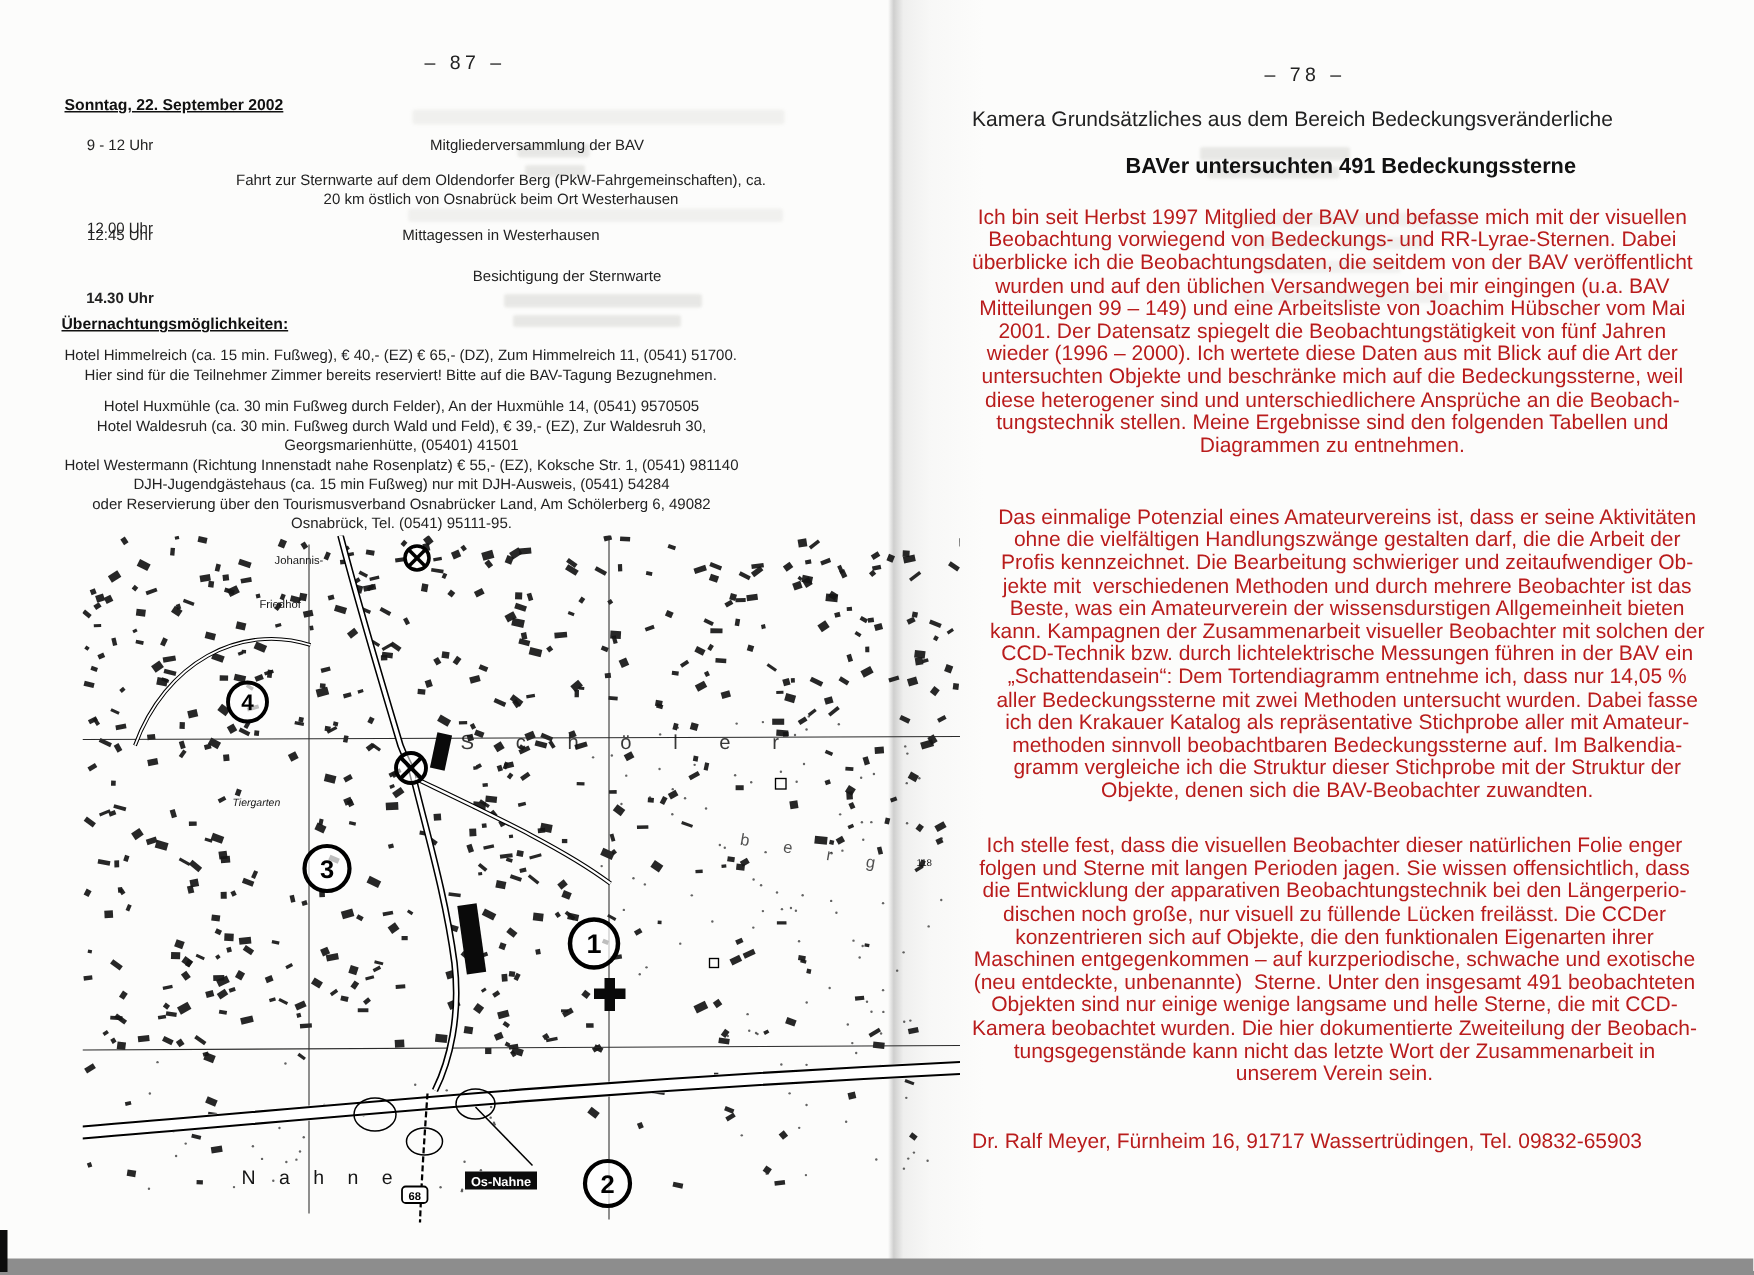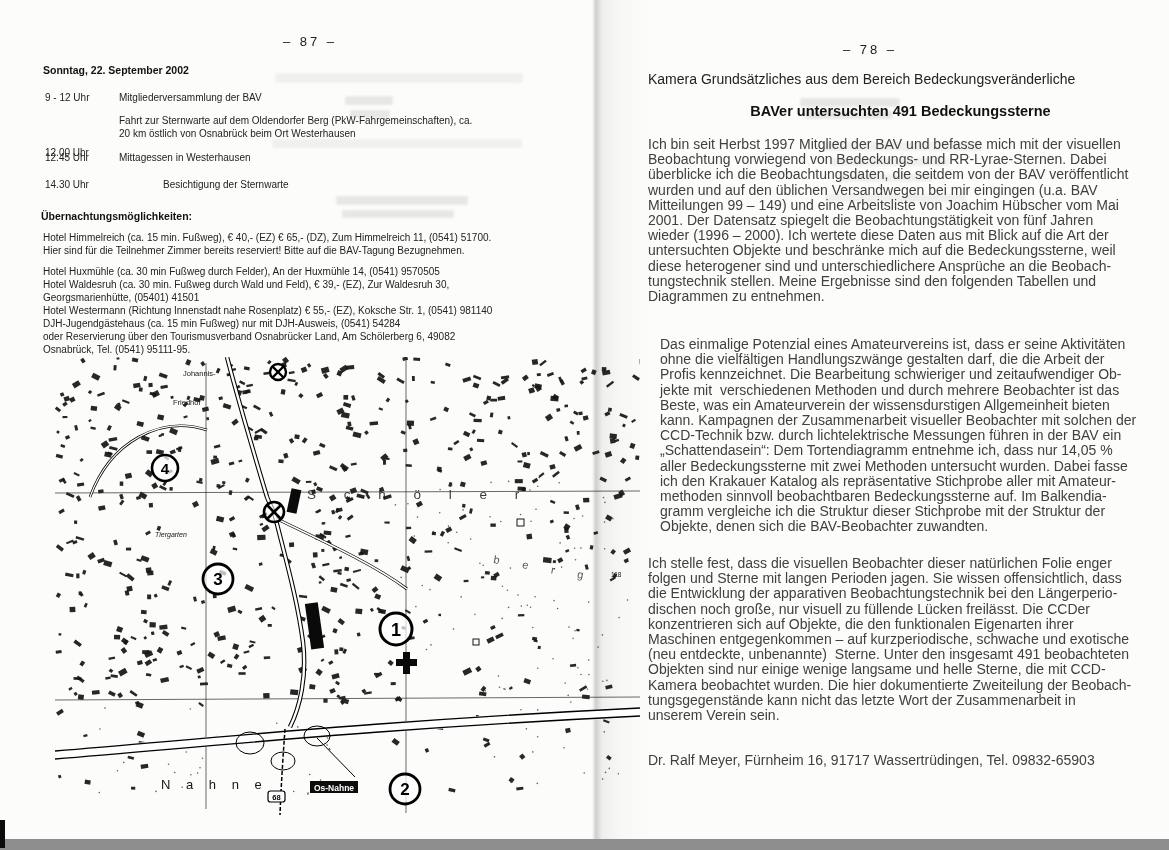--- a/index.html
+++ b/index.html
@@ -3,29 +3,29 @@
 <meta charset="utf-8">
 <style>
   html,body{margin:0;padding:0;}
   body{
     width:1169px;height:850px;position:relative;overflow:hidden;
     background:#fcfcfb;
     font-family:"Liberation Sans", sans-serif;
     color:#1f1f1f;
   }
   .abs{position:absolute;}
-  .pre{white-space:pre;}
+  .pre{white-space:pre;text-align:center;}
   
   .pagenum{font-size:13px;letter-spacing:3px;color:#222;}
-  .l-head{font-size:10.5px;font-weight:bold;color:#111;}
+  .l-head{font-size:10.5px;font-weight:bold;text-decoration:underline;color:#111;}
   .l-body{font-size:10px;line-height:13px;color:#222;}
   .sched-time{left:45px;width:70px;}
   .sched-act{left:119px;width:430px;}
   
-  .r-body{font-size:14px;line-height:15.2px;color:#404040;}
+  .r-body{font-size:14px;line-height:15.2px;color:#b91c1c;}
   .r-intro{font-size:14px;color:#222;}
   .r-head{font-size:14.5px;font-weight:bold;text-align:center;color:#111;}
   
   .ghost{background:#e3e3e0;filter:blur(1px);border-radius:2px;opacity:.8;}
   .ghost.lite{opacity:.45;}
   .gutter{
     left:592px;top:0;width:64px;height:850px;
     background:linear-gradient(90deg, rgba(0,0,0,0) 0%, rgba(90,90,90,.28) 6%,
       rgba(170,170,170,.16) 16%, rgba(210,210,210,.10) 45%, rgba(0,0,0,0) 100%);
   }
@@ -54,27 +54,27 @@
 <div class="abs ghost lite" style="left:822px;top:142px;width:160px;height:9px;"></div>
 <div class="abs ghost lite" style="left:830px;top:158px;width:120px;height:8px;"></div>
 <div class="abs ghost lite" style="left:838px;top:174px;width:96px;height:8px;"></div>
 <div class="abs ghost lite" style="left:826px;top:194px;width:140px;height:8px;"></div>
 
 <div class="abs pagenum" style="left:255px;top:34px;width:110px;text-align:center;">–  87  –</div>
 
 <div class="abs l-head" style="left:43px;top:64px;">Sonntag, 22. September 2002</div>
 
 <div class="abs l-body pre sched-time" style="top:91px;">9 - 12 Uhr</div>
-<div class="abs l-body pre sched-act" style="top:91px;">Mitgliederversammlung der BAV</div>
+<div class="abs l-body pre sched-act" style="top:91px;margin-left:24px;">Mitgliederversammlung der BAV</div>
 <div class="abs l-body pre sched-time" style="top:114px;margin-top:32px;">12.00 Uhr</div>
 <div class="abs l-body pre sched-act" style="top:114px;">Fahrt zur Sternwarte auf dem Oldendorfer Berg (PkW-Fahrgemeinschaften), ca.
 20 km östlich von Osnabrück beim Ort Westerhausen</div>
 <div class="abs l-body pre sched-time" style="top:151px;">12.45 Uhr</div>
 <div class="abs l-body pre sched-act" style="top:151px;">Mittagessen in Westerhausen</div>
-<div class="abs l-body pre sched-time" style="top:178px;">14.30 Uhr</div>
+<div class="abs l-body pre sched-time" style="top:193px;font-weight:bold;">14.30 Uhr</div>
 <div class="abs l-body pre sched-act" style="top:178px;padding-left:44px;">Besichtigung der Sternwarte</div>
 
 <div class="abs l-head" style="left:41px;top:210px;">Übernachtungsmöglichkeiten:</div>
 <div class="abs l-body pre" style="left:43px;top:231px;">Hotel Himmelreich (ca. 15 min. Fußweg), € 40,- (EZ) € 65,- (DZ), Zum Himmelreich 11, (0541) 51700.
 Hier sind für die Teilnehmer Zimmer bereits reserviert! Bitte auf die BAV-Tagung Bezugnehmen.</div>
 <div class="abs l-body pre" style="left:43px;top:265px;">Hotel Huxmühle (ca. 30 min Fußweg durch Felder), An der Huxmühle 14, (0541) 9570505
 Hotel Waldesruh (ca. 30 min. Fußweg durch Wald und Feld), € 39,- (EZ), Zur Waldesruh 30,
 Georgsmarienhütte, (05401) 41501
 Hotel Westermann (Richtung Innenstadt nahe Rosenplatz) € 55,- (EZ), Koksche Str. 1, (0541) 981140
 DJH-Jugendgästehaus (ca. 15 min Fußweg) nur mit DJH-Ausweis, (0541) 54284

